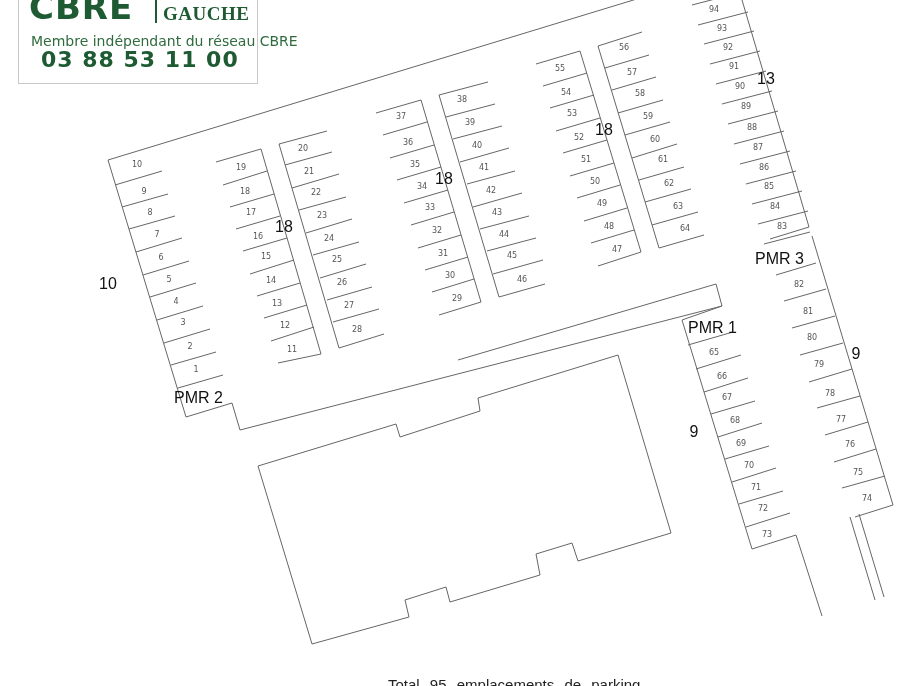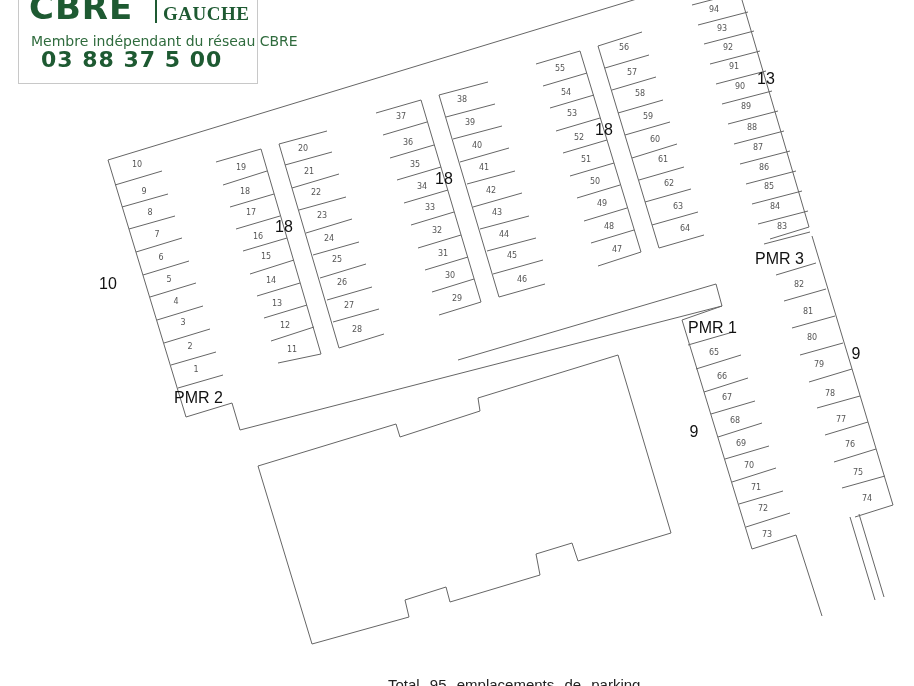--- a/index.html
+++ b/index.html
@@ -291,16 +291,16 @@
       <text x="763" y="511" class="stall-num" text-anchor="middle">72</text>
       <text x="767" y="537" class="stall-num" text-anchor="middle">73</text>
     </g>
 </svg>
 
 <div class="logo-box">
   <div class="logo-brand">CBRE</div>
   <div class="logo-sep"></div>
   <div class="logo-sub">GAUCHE</div>
   <div class="logo-tagline">Membre indépendant du réseau CBRE</div>
-  <div class="logo-phone">03 88 37 5 00</div>
+  <div class="logo-phone">03 88 53 11 00</div>
 </div>
 
 <div class="footer-total">Total 95 emplacements de parking</div>
 
 </body></html>

